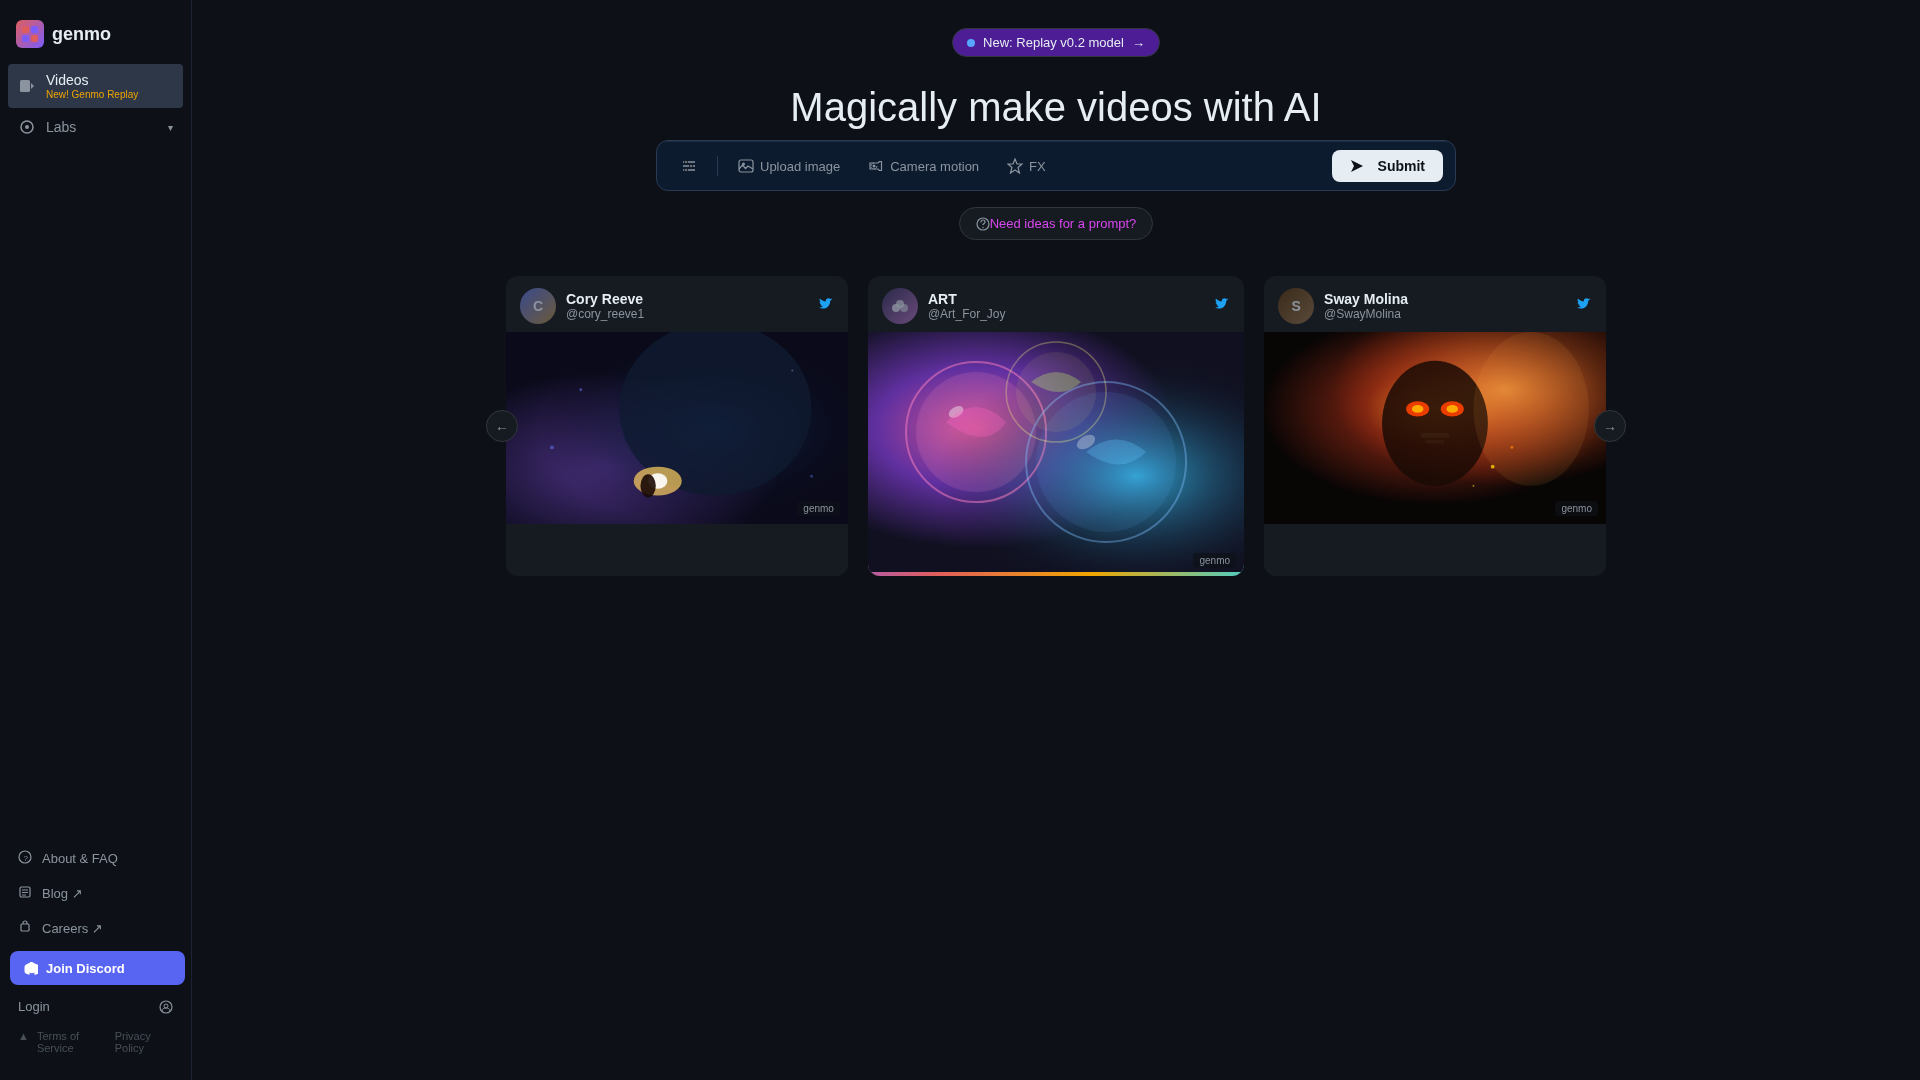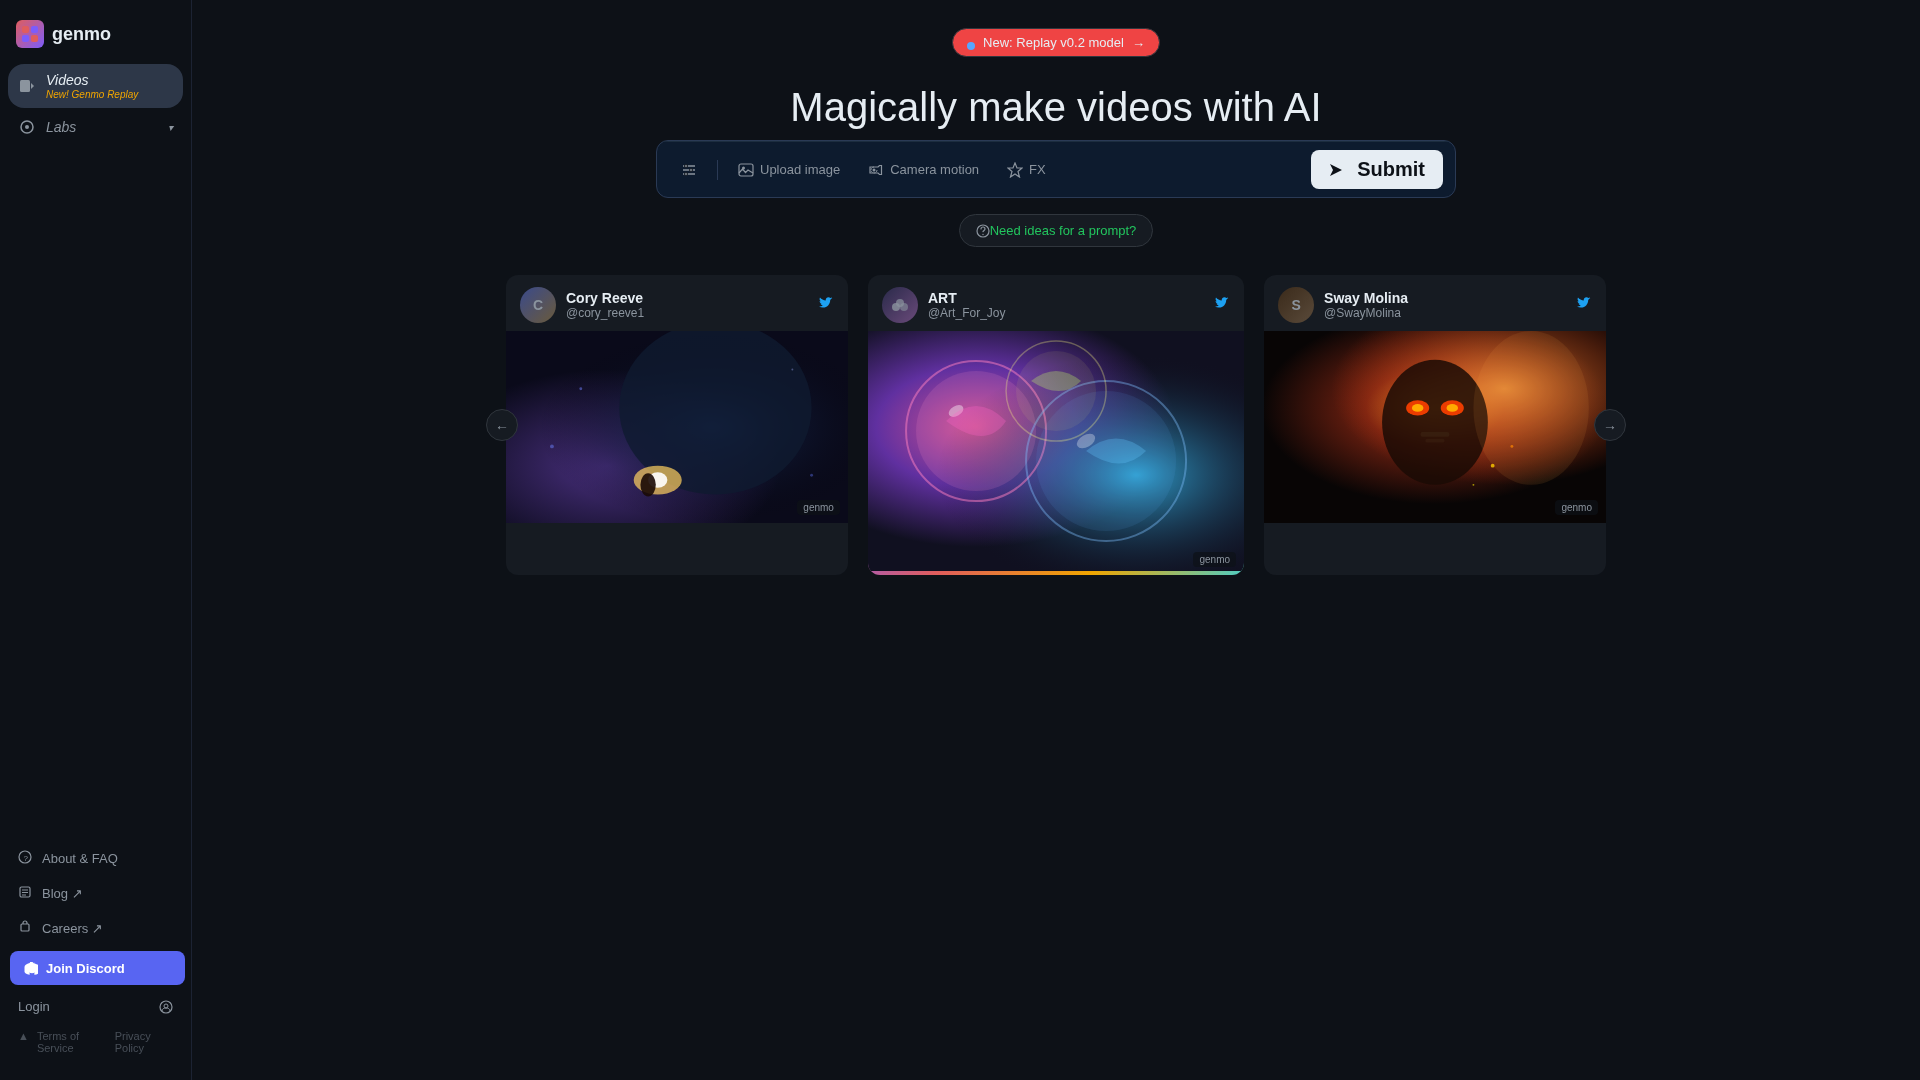--- a/index.html
+++ b/index.html
@@ -51,26 +51,25 @@
       flex: 1;
       display: flex;
       flex-direction: column;
       gap: 2px;
     }
     .sidebar-item {
       display: flex;
       align-items: center;
       gap: 10px;
       padding: 8px 10px;
-      border-radius: 16px;
+      border-radius: 4px;
       cursor: pointer;
       font-size: 14px;
       color: #8b949e;
       transition: background 0.15s;
-      font-style: italic;
     }
     .sidebar-item.active {
       background: #2d3748;
       color: #e6edf3;
     }
     .sidebar-item .item-icon {
       width: 18px;
       height: 18px;
       display: flex;
       align-items: center;
@@ -152,23 +151,23 @@
       display: flex;
       flex-direction: column;
       align-items: center;
       padding: 24px 24px 40px;
       position: relative;
     }
 
     
     .top-banner {
       display: flex;
-      align-items: flex-end;
+      align-items: center;
       gap: 8px;
-      background: #ef4444;
+      background: #4c1d95;
       border: 1px solid #30363d;
       border-radius: 20px;
       padding: 6px 14px;
       font-size: 13px;
       color: #e6edf3;
       cursor: pointer;
       margin-bottom: 28px;
       margin-top: 4px;
     }
     .banner-dot {
@@ -244,39 +243,39 @@
     .submit-btn {
       margin-left: auto;
       display: flex;
       align-items: center;
       gap: 14px;
       padding: 8px 18px;
       background: #e6edf3;
       border: none;
       border-radius: 8px;
       color: #0d1117;
-      font-size: 20px;
+      font-size: 14px;
       font-weight: 600;
       cursor: pointer;
       transition: background 0.15s;
     }
 
     
     .ideas-btn {
       display: flex;
       align-items: center;
       gap: 0;
       padding: 8px 16px;
       background: #161b22;
       border: 1px solid #30363d;
       border-radius: 20px;
-      color: #22c55e;
+      color: #d946ef;
       font-size: 13px;
       cursor: pointer;
-      margin-bottom: 28px;
+      margin-bottom: 36px;
       transition: background 0.15s;
     }
 
     
     .gallery-section {
       width: 100%;
       max-width: 1100px;
       position: relative;
     }
     .gallery-cards {

